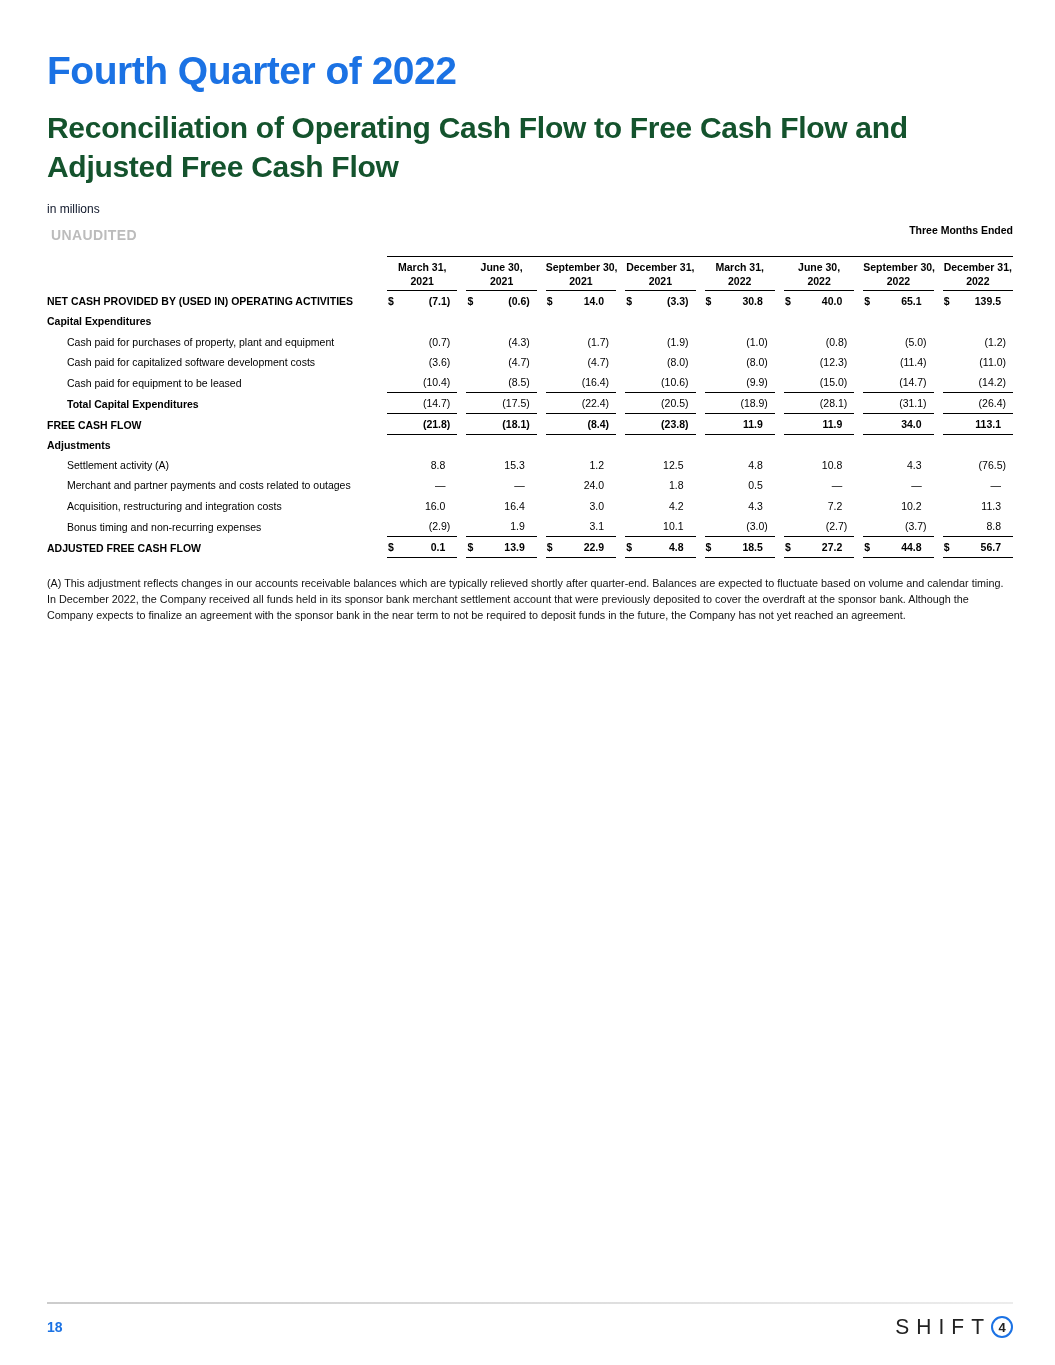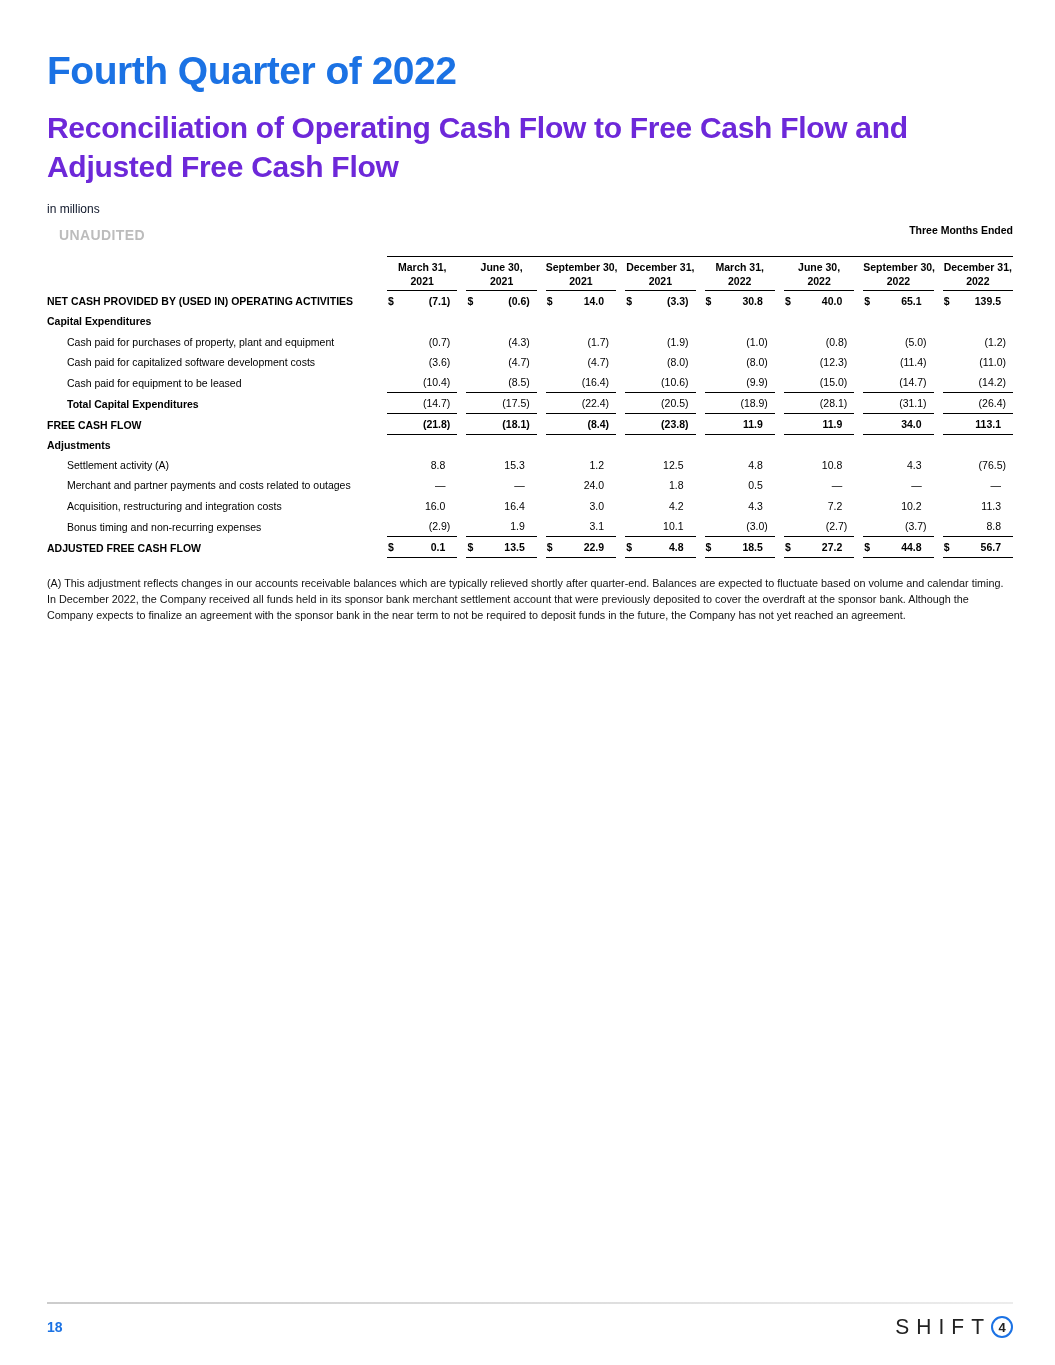--- a/index.html
+++ b/index.html
@@ -9,28 +9,28 @@
     width:1055px;height:1365px;background:#ffffff;position:relative;
     font-family:"Liberation Sans", sans-serif;color:#000;overflow:hidden;
   }
   .page{position:absolute;inset:0;padding:0 42px 0 47px;}
 
   .title{
     margin:50px 0 0;font-size:39px;font-weight:bold;color:var(--accent);
     line-height:1.1;letter-spacing:-0.5px;
   }
   .subtitle{
-    margin:15px 0 0;font-size:30px;font-weight:bold;color:#6d28d9;
+    margin:15px 0 0;font-size:30px;font-weight:bold;color:#14532d;
     line-height:1.32;max-width:880px;letter-spacing:-0.3px;
   }
   .millions{margin-top:15px;font-size:12px;color:#0f172a;}
 
   .table-wrap{position:relative;margin-top:8px;}
   .unaudited{
-    position:absolute;left:12px;top:3px;font-size:14px;font-weight:bold;
+    position:absolute;left:4px;top:3px;font-size:14px;font-weight:bold;
     color:#bcbcbc;letter-spacing:0.4px;
   }
   table{border-collapse:collapse;width:100%;table-layout:fixed;}
   col.lblcol{width:331px;}
   th,td{padding:0;vertical-align:bottom;font-size:10.5px;font-weight:normal;}
 
   th.spanh{text-align:center;}
   th.spanh .sinner{
     margin-left:9px;border-bottom:1.5px solid var(--rule);
     font-weight:bold;padding-bottom:20px;white-space:nowrap;text-align:right;
@@ -656,21 +656,21 @@
             <td class="lbl b">ADJUSTED FREE CASH FLOW</td>
             <td class="num">
               <div class="inner bline b">
                 <span class="d">$</span>
                 <span class="v">0.1</span>
               </div>
             </td>
             <td class="num">
               <div class="inner bline b">
                 <span class="d">$</span>
-                <span class="v">13.5</span>
+                <span class="v">13.9</span>
               </div>
             </td>
             <td class="num">
               <div class="inner bline b">
                 <span class="d">$</span>
                 <span class="v">22.9</span>
               </div>
             </td>
             <td class="num">
               <div class="inner bline b">

